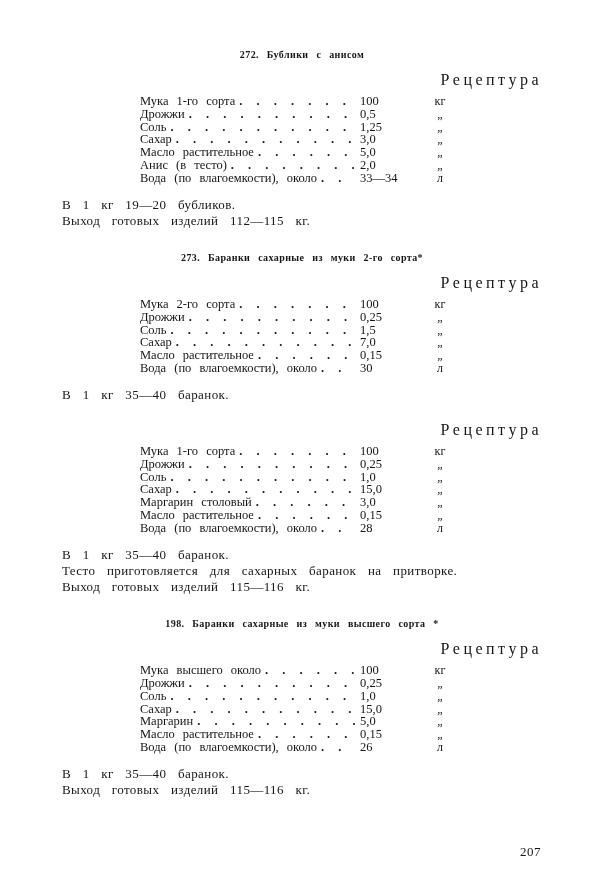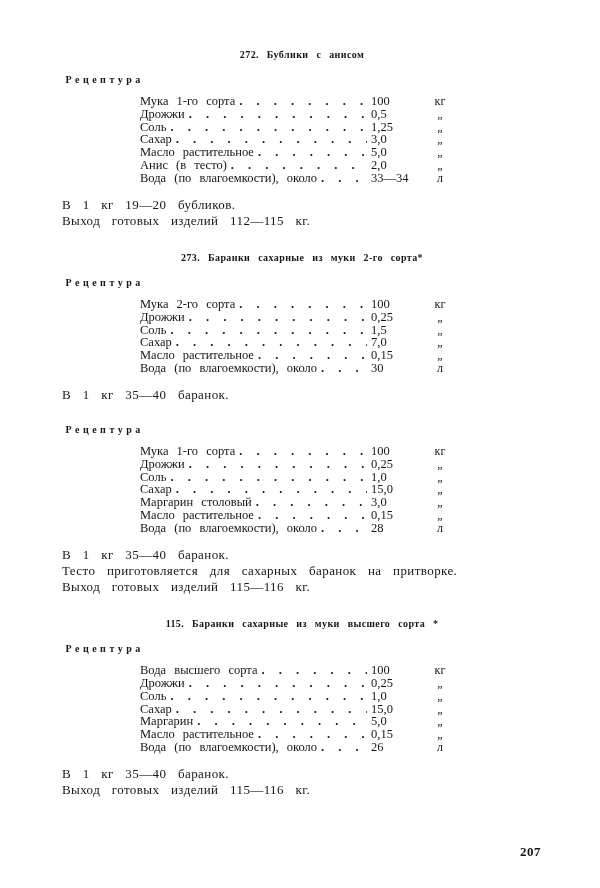--- a/index.html
+++ b/index.html
@@ -28,27 +28,27 @@
     margin: 0 0 11px 0;
     font-size: 10px;
     line-height: 16px;
     font-weight: bold;
     text-align: center;
     word-spacing: 5px;
     letter-spacing: 0.4px;
     white-space: nowrap;
   }
   .recipe-subtitle {
-    font-size: 10px;
+    font-size: 16px;
     line-height: 12px;
-    text-align: left;
+    text-align: right;
     letter-spacing: 3.5px;
     padding-left: 3.5px; 
     margin-bottom: 9px;
-    font-weight: bold;
+    font-weight: normal;
   }
   .recipe-table {
     margin-left: 78px;
     width: 315px;
   }
   .ing-row {
     display: flex;
     align-items: baseline;
     font-size: 12.5px;
     line-height: 12.8px;
@@ -70,37 +70,38 @@
     font-weight: bold;
   }
   .ing-value {
     flex: 0 0 54px;
     text-align: left;
   }
   .ing-unit {
     flex: 0 0 30px;
     text-align: center;
     font-size: 12px;
+    margin-left: 11px;
   }
   .recipe-notes {
     margin-top: 12px;
   }
   .note {
     margin: 0;
     font-size: 13px;
     line-height: 16.2px;
     word-spacing: 8px;
     letter-spacing: 0.4px;
   }
   .page-number {
     position: absolute;
     right: 59px;
     bottom: 28px;
     font-size: 13px;
-    font-weight: bold;
+    font-weight: normal;
     letter-spacing: 0.5px;
     text-align: right;
   }
 </style>
 </head>
 <body>
 
 <div class="page">
   <div class="content">
   <section class="recipe">
@@ -270,25 +271,25 @@
     <div class="recipe-notes">
   <p class="note">В 1 кг 35—40 баранок.</p>
 
   <p class="note">Тесто приготовляется для сахарных баранок на притворке.</p>
 
   <p class="note">Выход готовых изделий 115—116 кг.</p>
 </div>
   </section>
 
   <section class="recipe">
-    <h2 class="recipe-title">115. Баранки сахарные из муки высшего сорта *</h2>
+    <h2 class="recipe-title">198. Баранки сахарные из муки высшего сорта *</h2>
     <div class="recipe-subtitle">Рецептура</div>
     <div class="recipe-table">
   <div class="ing-row">
-    <span class="ing-name">Вода высшего сорта</span>
+    <span class="ing-name">Мука высшего около</span>
     <span class="leader"></span>
     <span class="ing-value">100</span>
     <span class="ing-unit">кг</span>
   </div>
 
   <div class="ing-row">
     <span class="ing-name">Дрожжи</span>
     <span class="leader"></span>
     <span class="ing-value">0,25</span>
     <span class="ing-unit">„</span>

